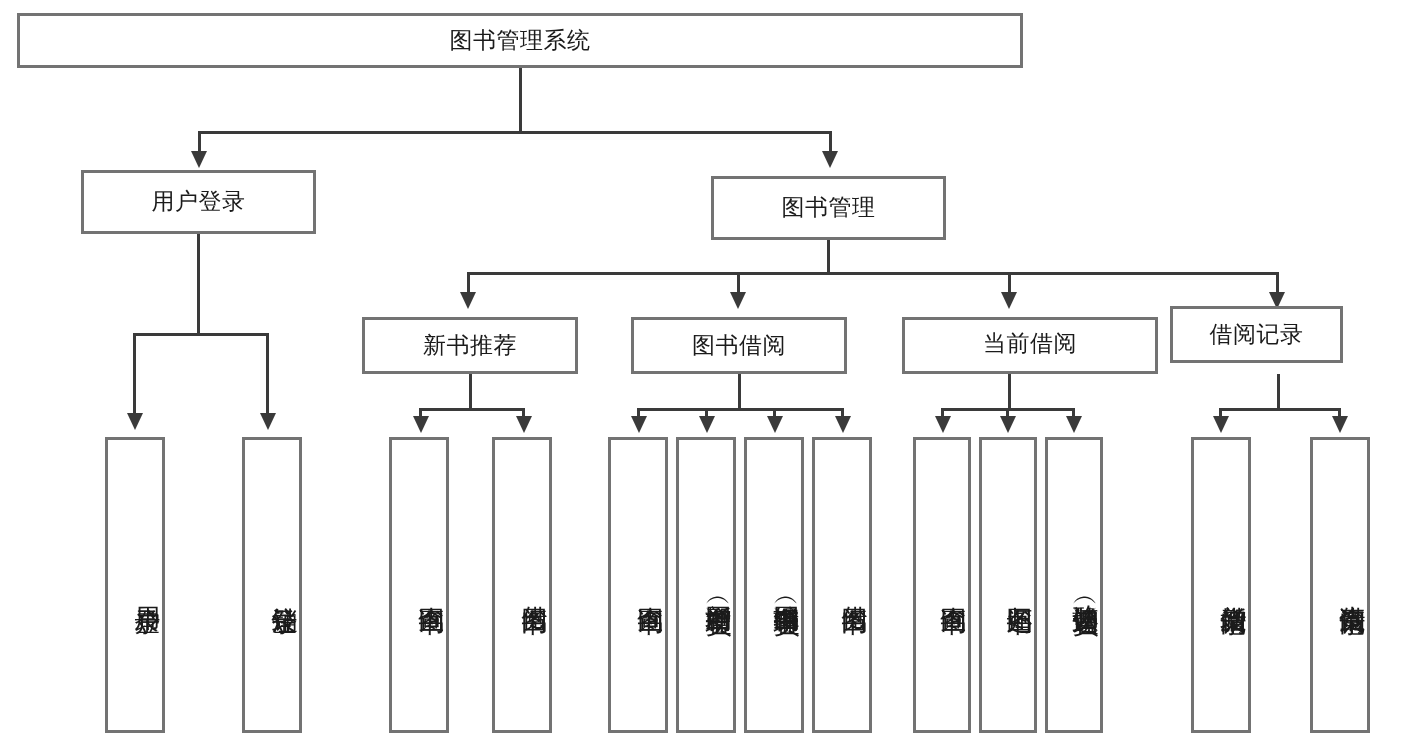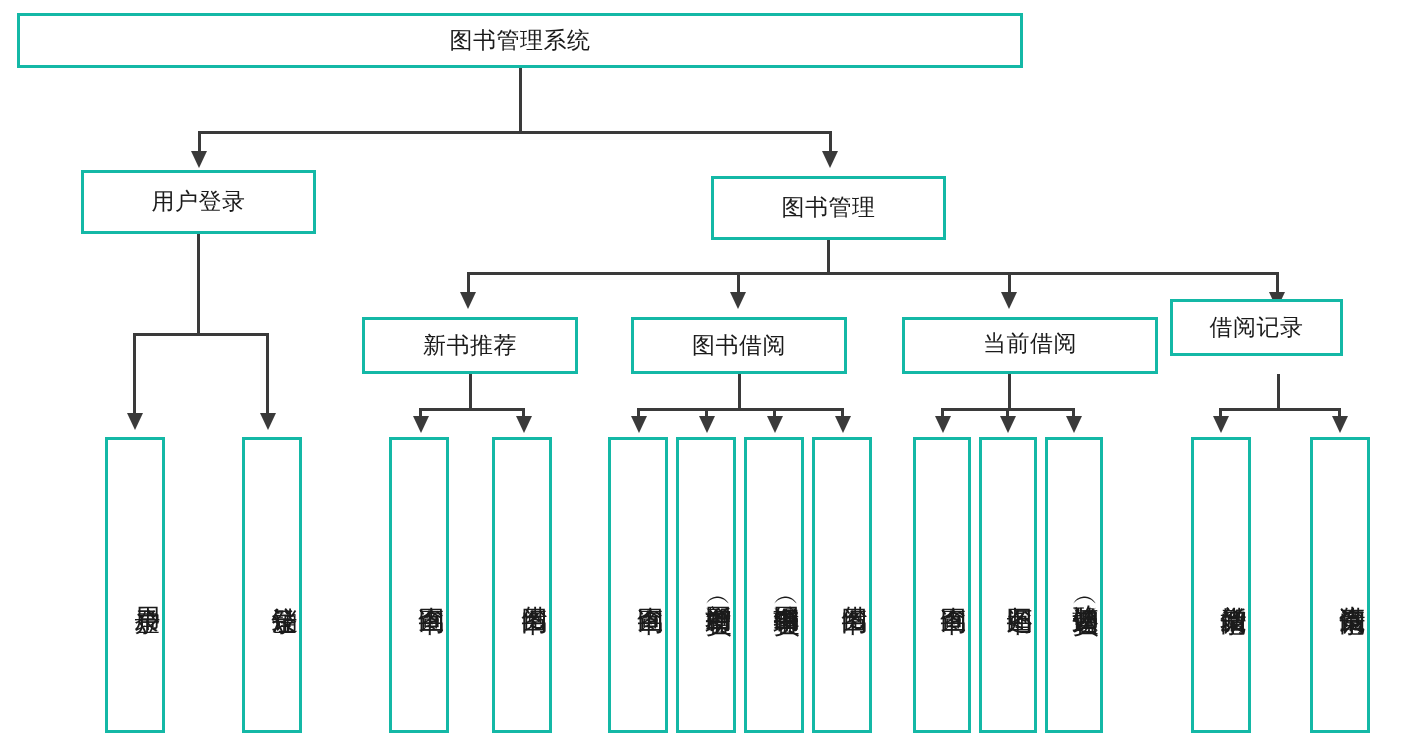--- a/index.html
+++ b/index.html
@@ -14,21 +14,21 @@
   #canvas {
     position: relative;
     width: 1405px;
     height: 747px;
     background: #ffffff;
     overflow: hidden;
   }
   .node {
     position: absolute;
     box-sizing: border-box;
-    border: 3px solid #14b8a6;
+    border: 3px solid #737373;
     background: #ffffff;
     display: flex;
     align-items: center;
     justify-content: center;
     color: #1b1b1b;
     line-height: 1.12;
     z-index: 3;
   }
   .node.horiz {
     font-size: 23px;
@@ -124,21 +124,21 @@
 
   <div class="node horiz" style="left:362px; top:317px; width:216px; height:57px;">
     <span>新书推荐</span>
   </div>
   <div class="node horiz" style="left:631px; top:317px; width:216px; height:57px;">
     <span>图书借阅</span>
   </div>
   <div class="node horiz" style="left:902px; top:317px; width:256px; height:57px;font-family:Liberation Mono, monospace;">
     <span>当前借阅</span>
   </div>
-  <div class="node horiz" style="left:1170px; top:299px; width:173px; height:57px;">
+  <div class="node horiz" style="left:1170px; top:306px; width:173px; height:57px;">
     <span>借阅记录</span>
   </div>
 
   <div class="ln v" style="left:469px; top:374px; width:3px; height:34px;"></div>
   <div class="ln h" style="left:419px; top:408px; width:106px; height:3px;"></div>
   <div class="ln v" style="left:419px; top:408px; width:3px; height:10px;"></div>
   <div class="arrow" style="left:413px; top:416px;"></div>
   <div class="ln v" style="left:522px; top:408px; width:3px; height:10px;"></div>
   <div class="arrow" style="left:516px; top:416px;"></div>
 

